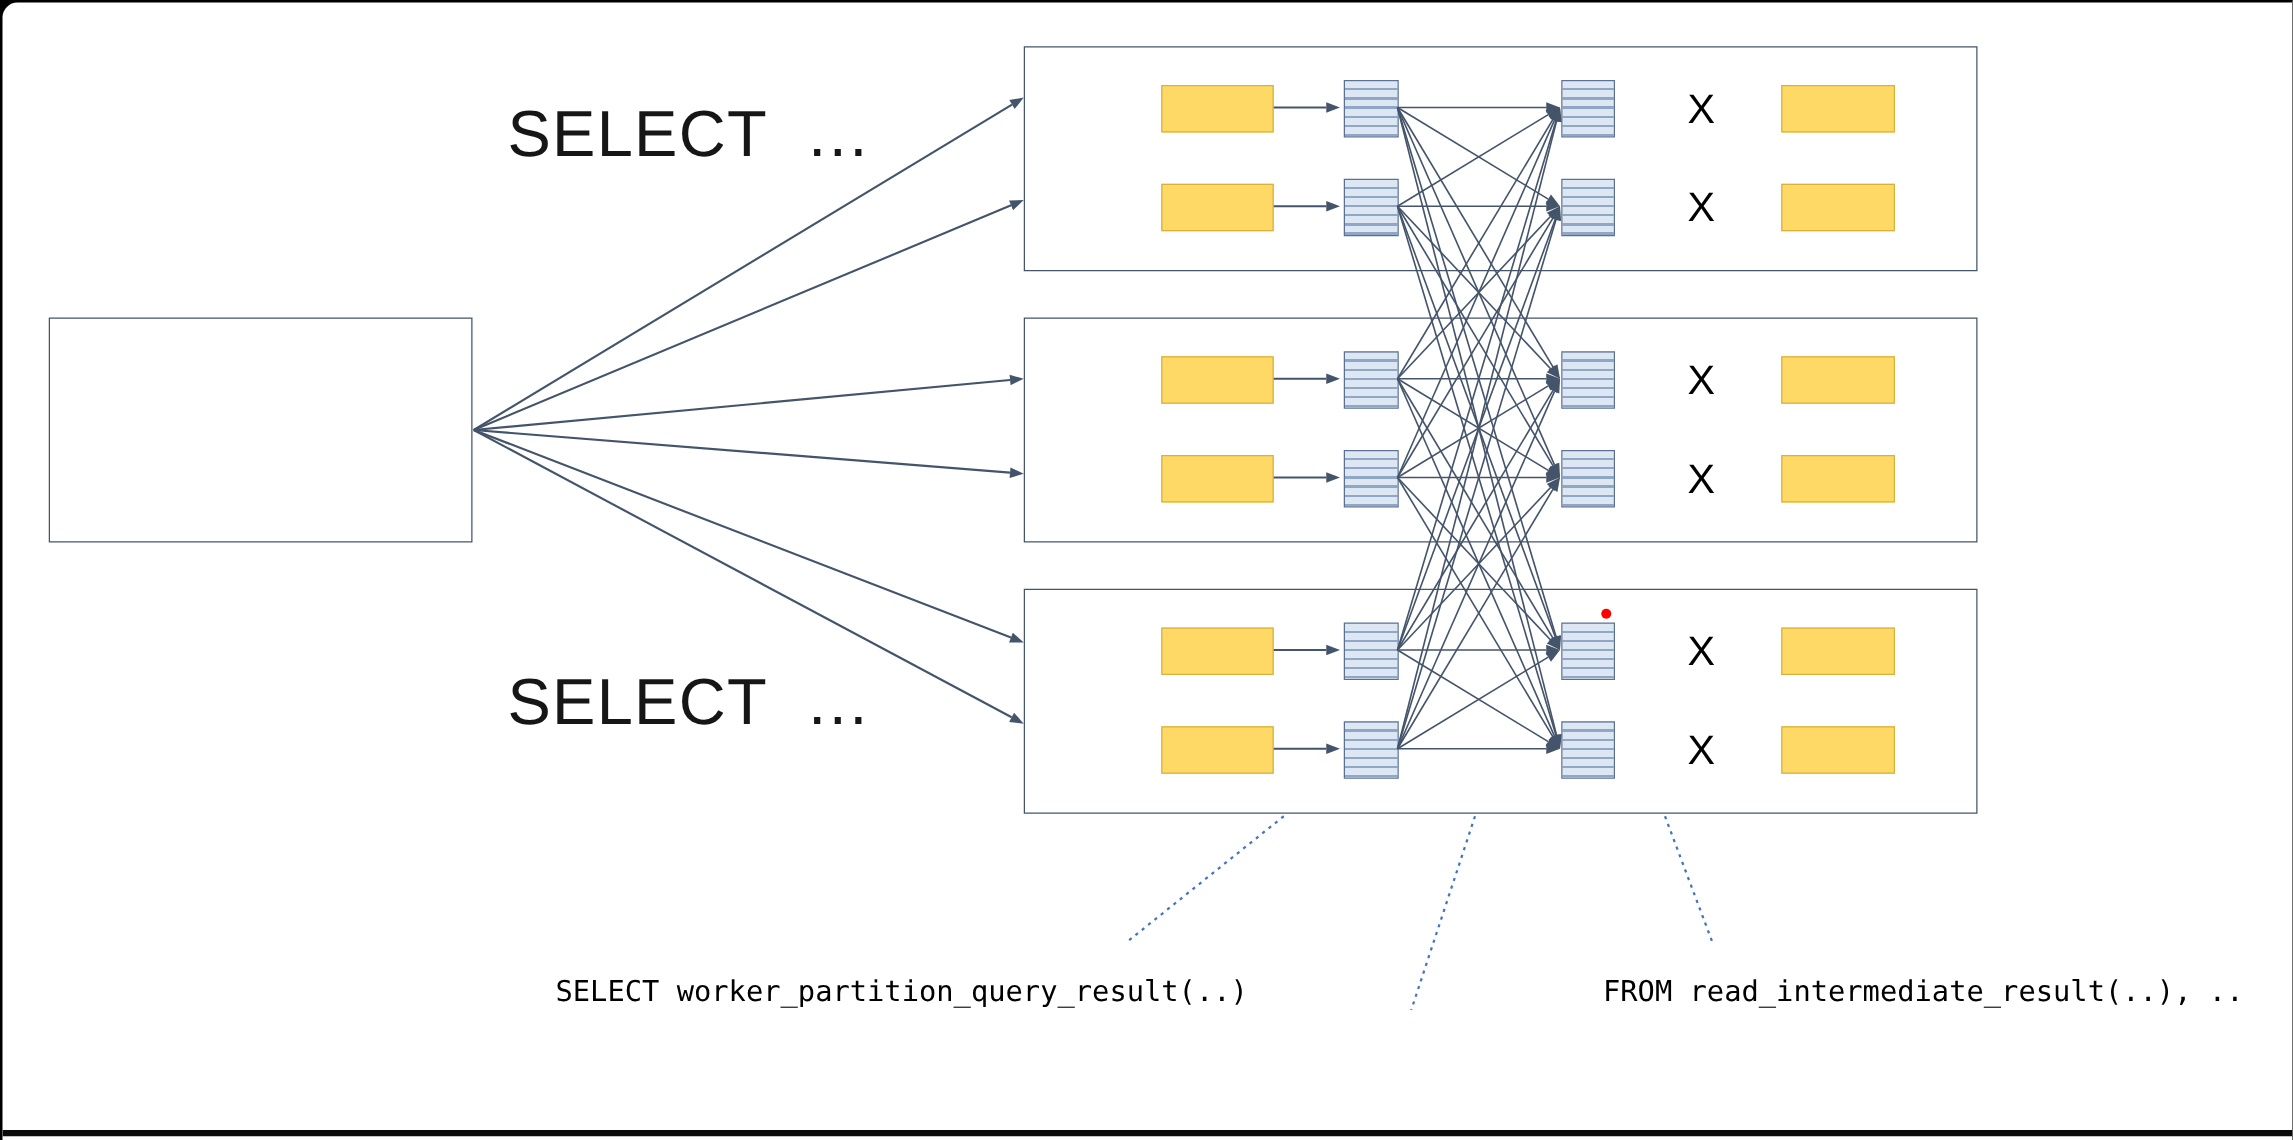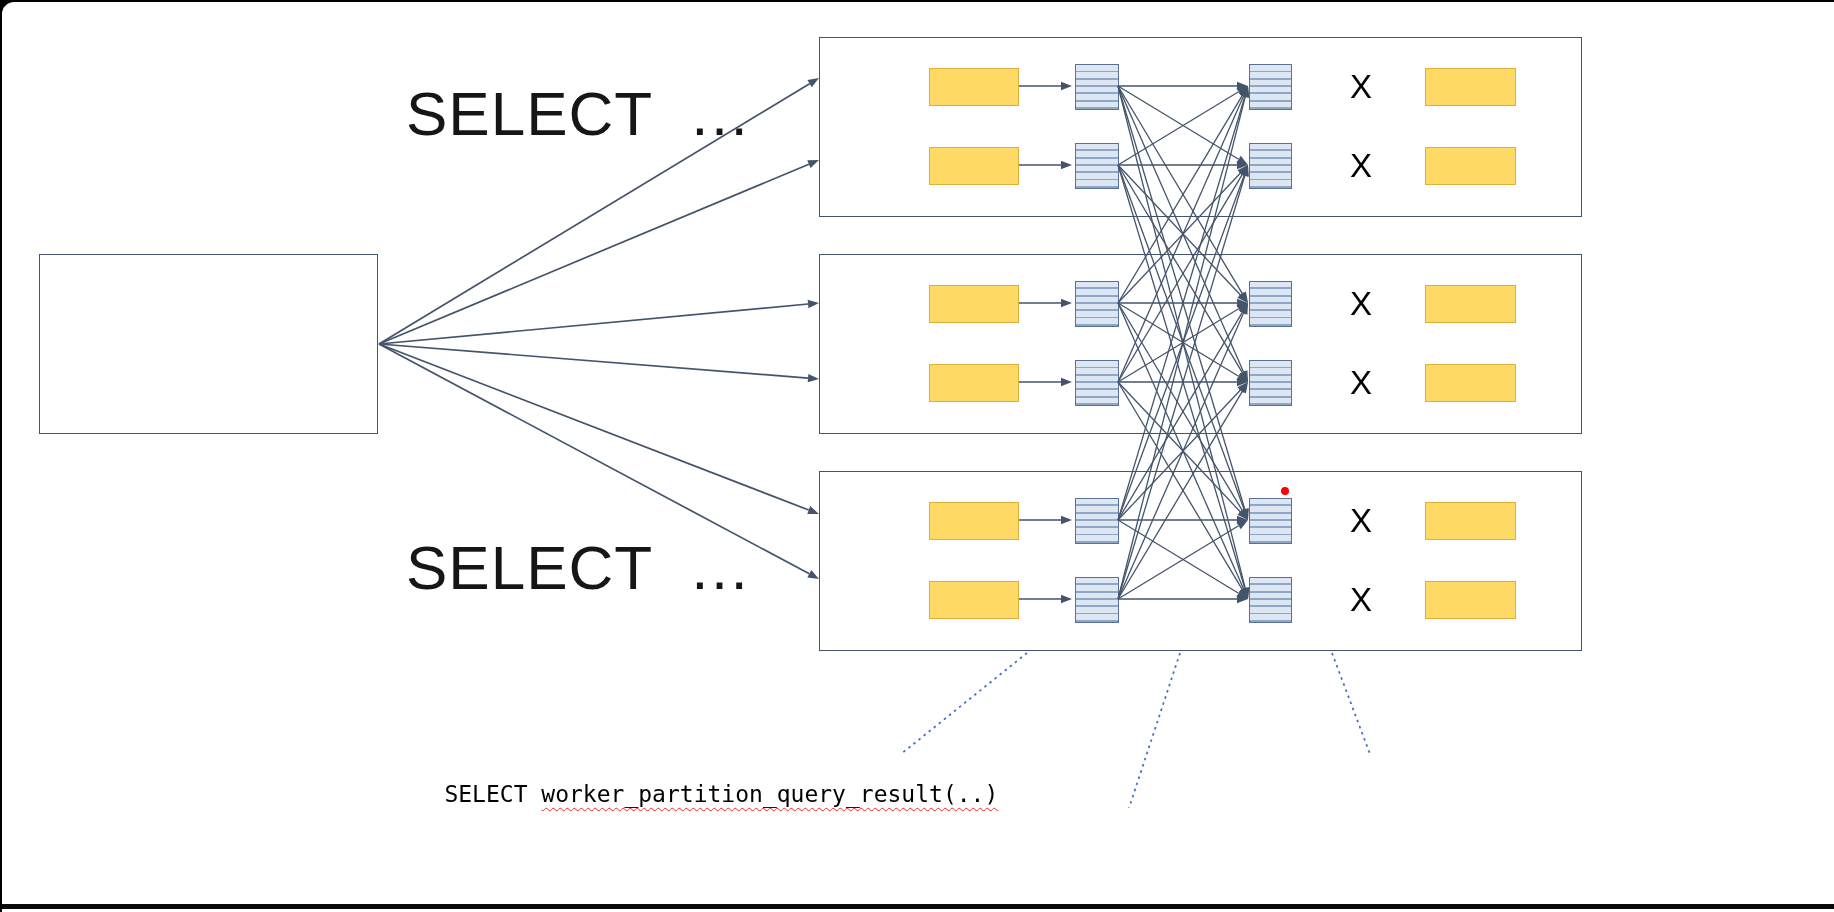--- a/index.html
+++ b/index.html
@@ -20,21 +20,21 @@
   
   .coordinator {
     position: absolute; left: 37px; top: 252px;
     width: 339px; height: 180px;
     border: 1.6px solid #44546A; background: #fff;
   }
 
   
   .heading {
     position: absolute;
-    font-size: 62px; color: #161616;
+    font-size: 52px; color: #161616;
     white-space: pre; letter-spacing: 1px;
   }
   .h-top    { left: 404px; top: 76px; }
   .h-bottom { left: 404px; top: 530px; }
 
   
   .worker {
     position: absolute; left: 817px;
     width: 763px; height: 180px;
     border: 1.6px solid #44546A; background: #fff;
@@ -81,21 +81,20 @@
 
   
   .ann {
     position: absolute;
     font-family: "DejaVu Sans Mono", "Liberation Mono", monospace;
     font-size: 23px; color: #000;
     white-space: pre; z-index: 6;
   }
   .kw { padding-right: 1ch; margin-top: 48px; }
   .squiggle {
-    text-decoration: underline;
     text-decoration-style: wavy;
     text-decoration-color: #ff2222;
     text-decoration-thickness: 1.4px;
     text-underline-offset: 5px;
   }
 
   .bottom-bar {
     position: absolute; left: 0; bottom: 3px;
     width: 100%; height: 5px; background: #0a0a0a;
   }
@@ -262,16 +261,19 @@
       <polygon points="817 577 809.2758268143712 568.11309116743 805.3185161815056 575.5225238417315" fill="#44546A"></polygon>
       <line x1="1025" y1="651" x2="899" y2="752" stroke="#4472C4" stroke-width="1.8" stroke-dasharray="2.5 4"></line>
       <line x1="1178" y1="651" x2="1127" y2="806" stroke="#4472C4" stroke-width="1.8" stroke-dasharray="2.5 4"></line>
       <line x1="1330" y1="651" x2="1368" y2="752" stroke="#4472C4" stroke-width="1.8" stroke-dasharray="2.5 4"></line>
     </svg>
 
   <div class="ann" style="left:387px; top:753px">
     <span class="kw">SELECT</span><span class="squiggle">worker_partition_query_result(..)</span>
   </div>
 
+  <div class="ann" style="left:1225px; top:753px">
+    <span class="kw">FROM</span><span class="squiggle">read_intermediate_result(..)</span><span>, ..</span>
+  </div>
 
 
   <div class="bottom-bar"></div>
 </div>
 
 </body></html>

